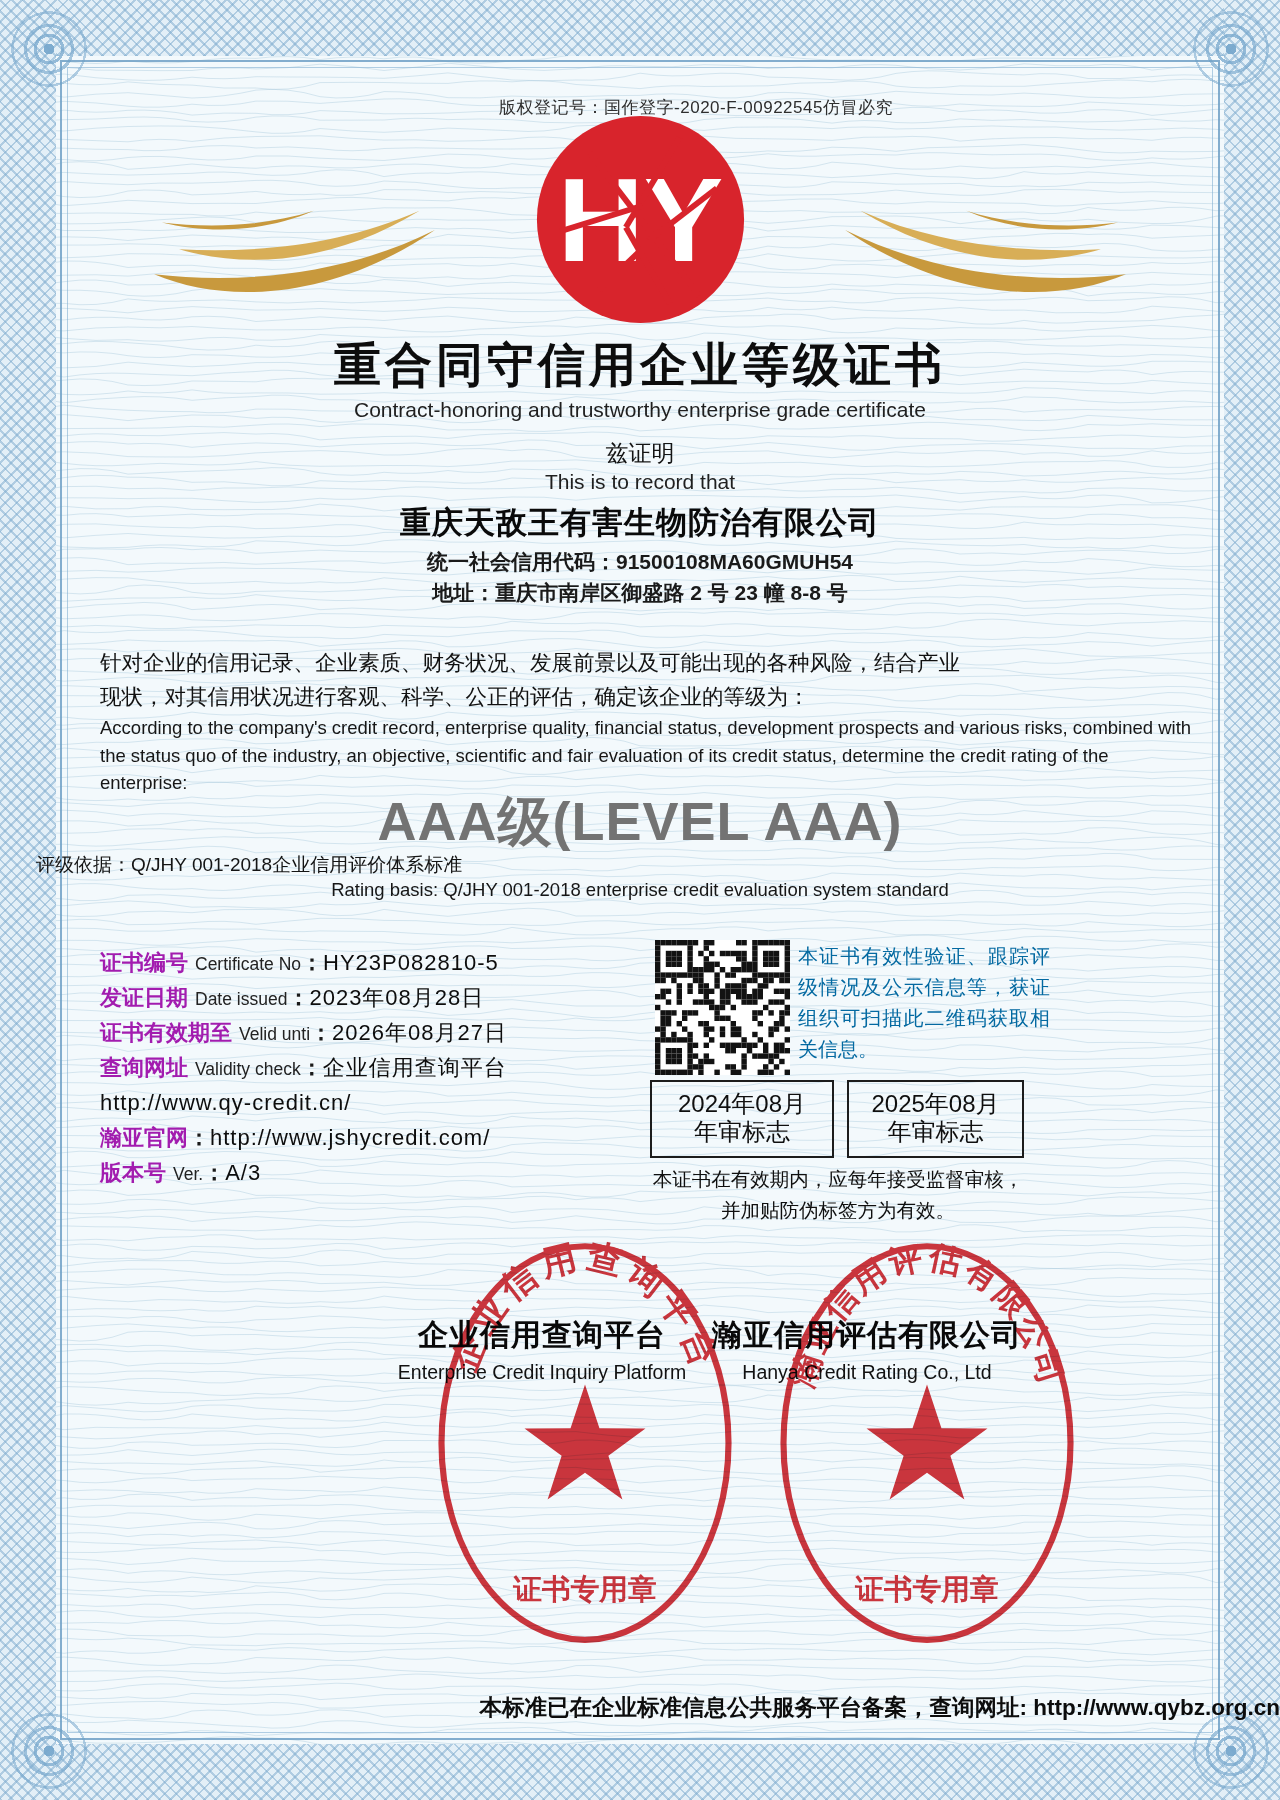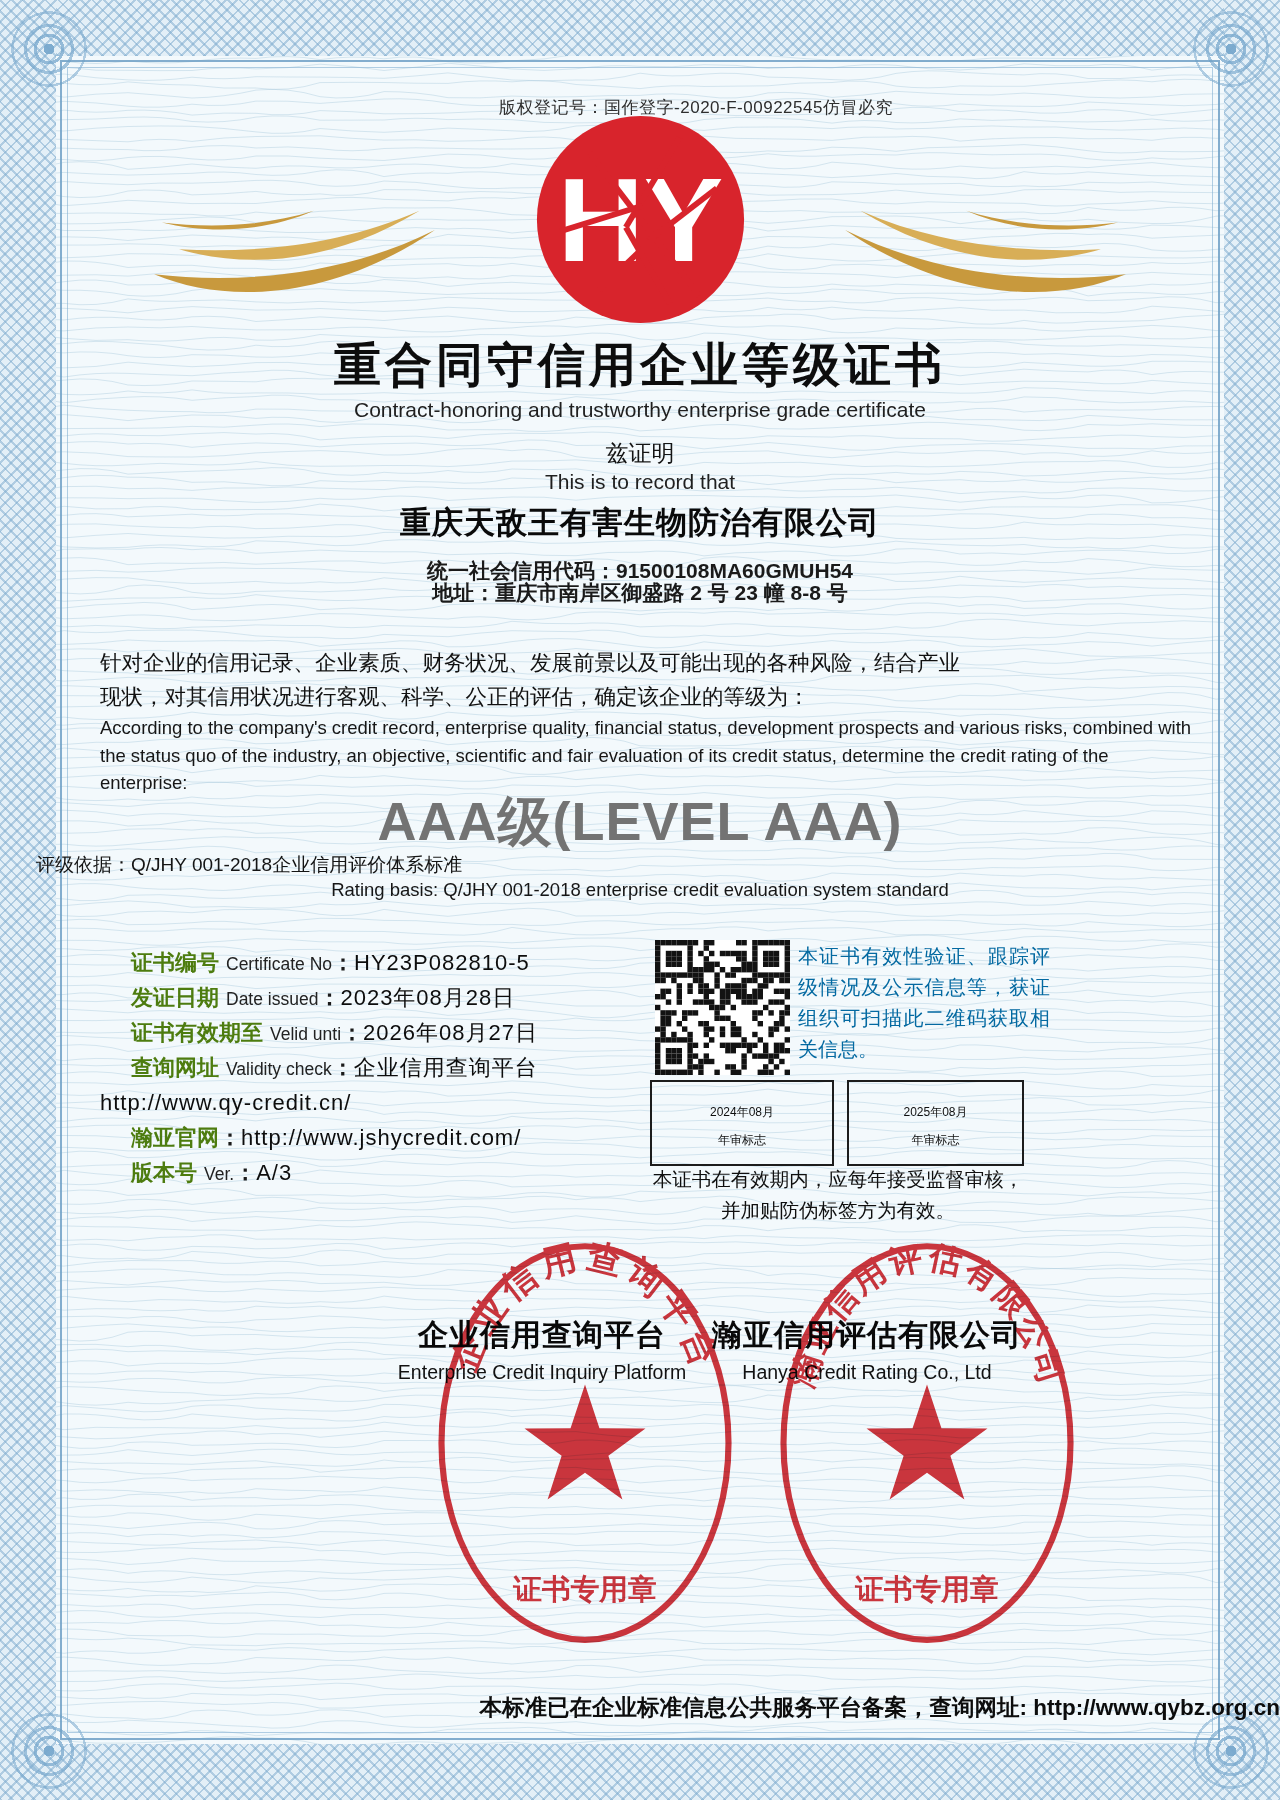--- a/index.html
+++ b/index.html
@@ -36,41 +36,41 @@
   .fl-right { right:142px; transform:scaleX(-1); }
 
   .title-zh { position:absolute; top:334px; left:0; right:0; text-align:center;
       font-size:47px; font-weight:700; letter-spacing:4px; color:#0d0d0d; }
   .title-en { position:absolute; top:398px; left:0; right:0; text-align:center; font-size:21px; color:#1f1f1f; }
   .certify-zh { position:absolute; top:438px; left:0; right:0; text-align:center; font-size:23px; color:#141414; }
   .certify-en { position:absolute; top:470px; left:0; right:0; text-align:center; font-size:21px; color:#1f1f1f; }
 
   .company-name { position:absolute; top:502px; left:0; right:0; text-align:center;
       font-size:31px; font-weight:700; color:#0a0a0a; letter-spacing:1px; }
-  .company-code { position:absolute; top:548px; left:0; right:0; text-align:center; font-size:21px; font-weight:700;margin-top:9px; }
+  .company-code { position:absolute; top:548px; left:0; right:0; text-align:center; font-size:21px; font-weight:700; }
   .company-addr { position:absolute; top:579px; left:0; right:0; text-align:center; font-size:21px; font-weight:700; }
 
   .para-zh { position:absolute; top:646px; left:100px; right:92px; font-size:21.5px; line-height:34px; color:#111; white-space:nowrap; }
   .para-en { position:absolute; top:714px; left:100px; right:88px; font-size:18.5px; line-height:27.5px; color:#161616; }
 
   .level { position:absolute; top:786px; left:0; right:0; text-align:center; font-size:54px; font-weight:700; letter-spacing:1px; }
   .basis-zh { position:absolute; top:852px; left:0; right:0; text-align:left; font-size:19px; color:#141414;margin-left:36px; }
   .basis-en { position:absolute; top:879px; left:0; right:0; text-align:center; font-size:18.5px; color:#161616; }
 
   .details { position:absolute; top:946px; left:100px; }
   .detail-line { line-height:33px; white-space:nowrap; }
-  .d-zh { font-size:22px; font-weight:700; color:#4d7c0f;margin-left:31px; }
+  .d-zh { font-size:22px; font-weight:700; color:#a21caf; }
   .d-en { font-size:17.5px; color:#222; margin-left:7px; }
   .d-sep { font-size:22px; font-weight:700; }
   .d-val { font-size:22px; color:#0d0d0d; letter-spacing:1px; }
 
   .qr-box { position:absolute; top:940px; left:655px; width:135px; height:135px; }
   .qr-note { position:absolute; top:941px; left:798px; width:252px; font-size:20px; line-height:31px; color:#0369a1; text-align:justify; }
 
-  .review-box { position:absolute; top:1080px; height:66px; border:2.5px solid #1c1c1c; text-align:center; font-size:12px; color:#0f0f0f; padding-top:16px; line-height:28px; box-sizing:content-box; }
+  .review-box { position:absolute; top:1080px; height:66px; border:2.5px solid #1c1c1c; text-align:center; font-size:24px; color:#0f0f0f; padding-top:8px; line-height:28px; box-sizing:content-box; }
   .rb-1 { left:650px; width:180px; }
   .rb-2 { left:847px; width:173px; }
 
   .review-note { position:absolute; top:1164px; left:628px; width:420px; text-align:center; font-size:19.5px; line-height:31px; color:#0f0f0f; }
 
   .issuer-name { position:absolute; width:340px; text-align:center; }
   .issuer-zh { font-size:30px; font-weight:700; color:#090909; letter-spacing:1px; }
   .issuer-en { font-size:19.5px; color:#111; margin-top:5px; }
   .iss-left { top:1315px; left:372px; }
   .iss-right { top:1315px; left:697px; }

